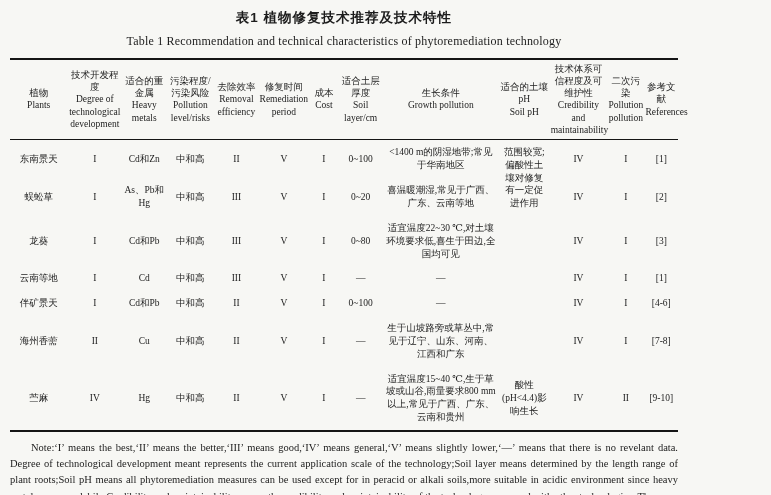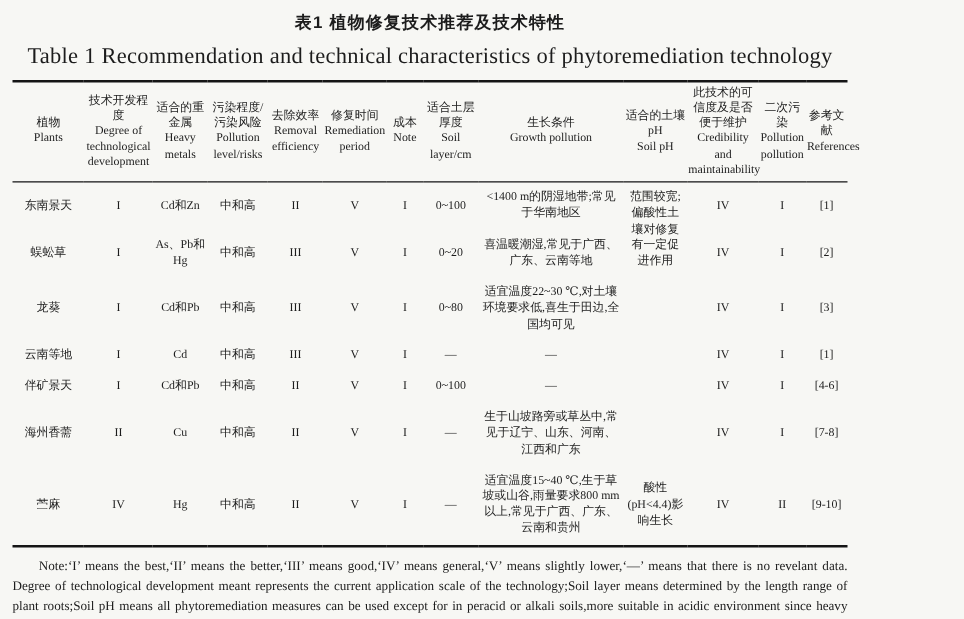--- a/index.html
+++ b/index.html
@@ -10,21 +10,21 @@
     font-family:"Liberation Serif","DejaVu Serif",serif;
     overflow:hidden;
   }
   .page{box-sizing:border-box;width:688px;height:495px;padding:6px 10px 4px 10px;}
   .title-zh{
     text-align:center;font-weight:bold;font-size:13.5px;letter-spacing:1px;
     margin-top:3px;
     font-family:"Liberation Sans","DejaVu Sans",sans-serif;
   }
   .title-en{
-    text-align:center;font-size:18px;margin-top:7px;letter-spacing:0.2px;
+    text-align:center;font-size:12px;margin-top:7px;letter-spacing:0.2px;
   }
   table.main{
     width:100%;margin-top:9px;
     border-collapse:collapse;table-layout:fixed;
     border-top:2px solid #151515;
     border-bottom:2px solid #151515;
   }
   thead th{
     border-bottom:1px solid #151515;
     font-weight:normal;vertical-align:middle;
@@ -90,36 +90,36 @@
         <th>
             <span class="hz">去除效率</span>
             <span class="he">Removal efficiency</span>
           </th>
         <th>
             <span class="hz">修复时间</span>
             <span class="he">Remediation period</span>
           </th>
         <th>
             <span class="hz">成本</span>
-            <span class="he">Note</span>
+            <span class="he">Cost</span>
           </th>
         <th>
             <span class="hz">适合土层厚度</span>
             <span class="he">Soil layer/cm</span>
           </th>
         <th>
             <span class="hz">生长条件</span>
             <span class="he">Growth pollution</span>
           </th>
         <th>
             <span class="hz">适合的土壤pH</span>
             <span class="he">Soil pH</span>
           </th>
         <th>
-            <span class="hz">此技术的可信度及是否便于维护</span>
+            <span class="hz">技术体系可信程度及可维护性</span>
             <span class="he">Credibility and maintainability</span>
           </th>
         <th>
             <span class="hz">二次污染</span>
             <span class="he">Pollution pollution</span>
           </th>
         <th>
             <span class="hz">参考文献</span>
             <span class="he">References</span>
           </th>

